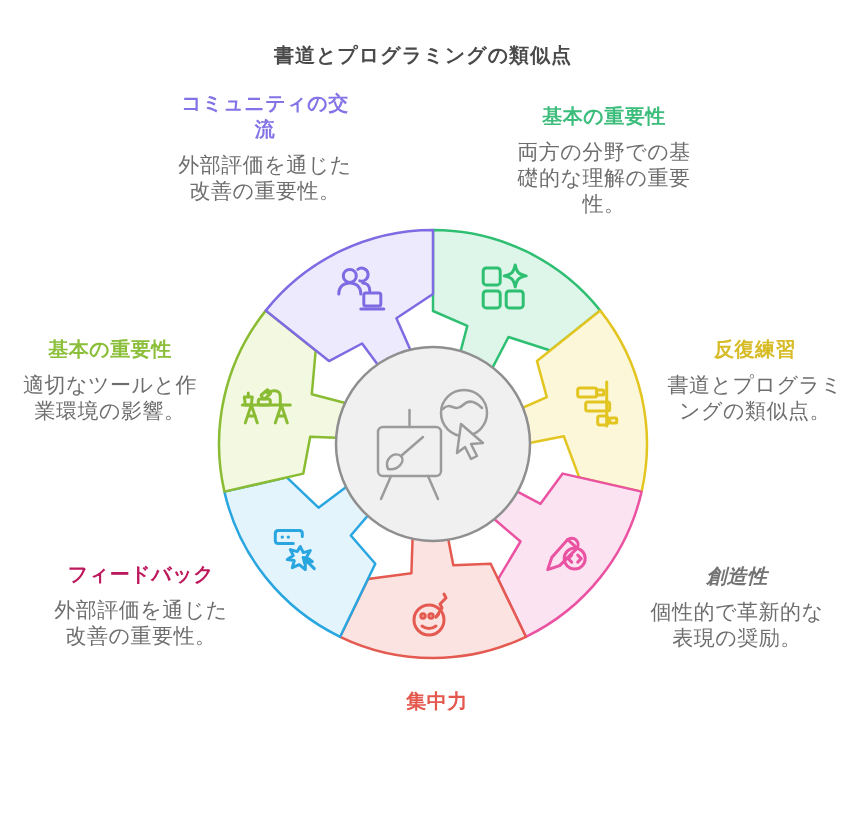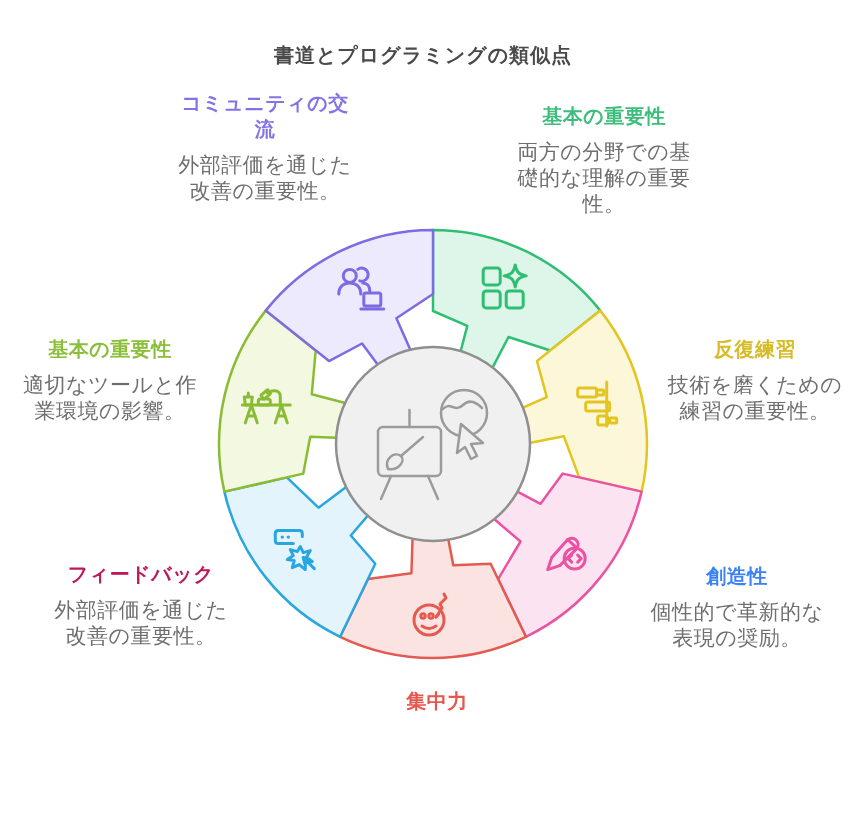--- a/index.html
+++ b/index.html
@@ -128,24 +128,24 @@
     </g>
   </g>
 </svg>
 
 <div class="seg-label pos-0">
   <div class="seg-title" style="color: rgb(60, 189, 124);">基本の重要性</div>
   <div class="seg-desc">両方の分野での基礎的な理解の重要性。</div>
 </div>
 <div class="seg-label pos-1">
   <div class="seg-title" style="color: rgb(215, 187, 39);">反復練習</div>
-  <div class="seg-desc">技術を磨くための練習の重要性。</div>
+  <div class="seg-desc">書道とプログラミングの類似点。</div>
 </div>
 <div class="seg-label pos-2">
-  <div class="seg-title" style="color: #3b82f6;">創造性</div>
+  <div class="seg-title" style="color: #737373; font-style: italic;">創造性</div>
   <div class="seg-desc">個性的で革新的な表現の奨励。</div>
 </div>
 <div class="seg-label pos-3">
   <div class="seg-title" style="color: rgb(228, 87, 77); margin-top: 7px;">集中力</div>
 </div>
 <div class="seg-label pos-4">
   <div class="seg-title" style="color: #be185d;">フィードバック</div>
   <div class="seg-desc">外部評価を通じた改善の重要性。</div>
 </div>
 <div class="seg-label pos-5">

